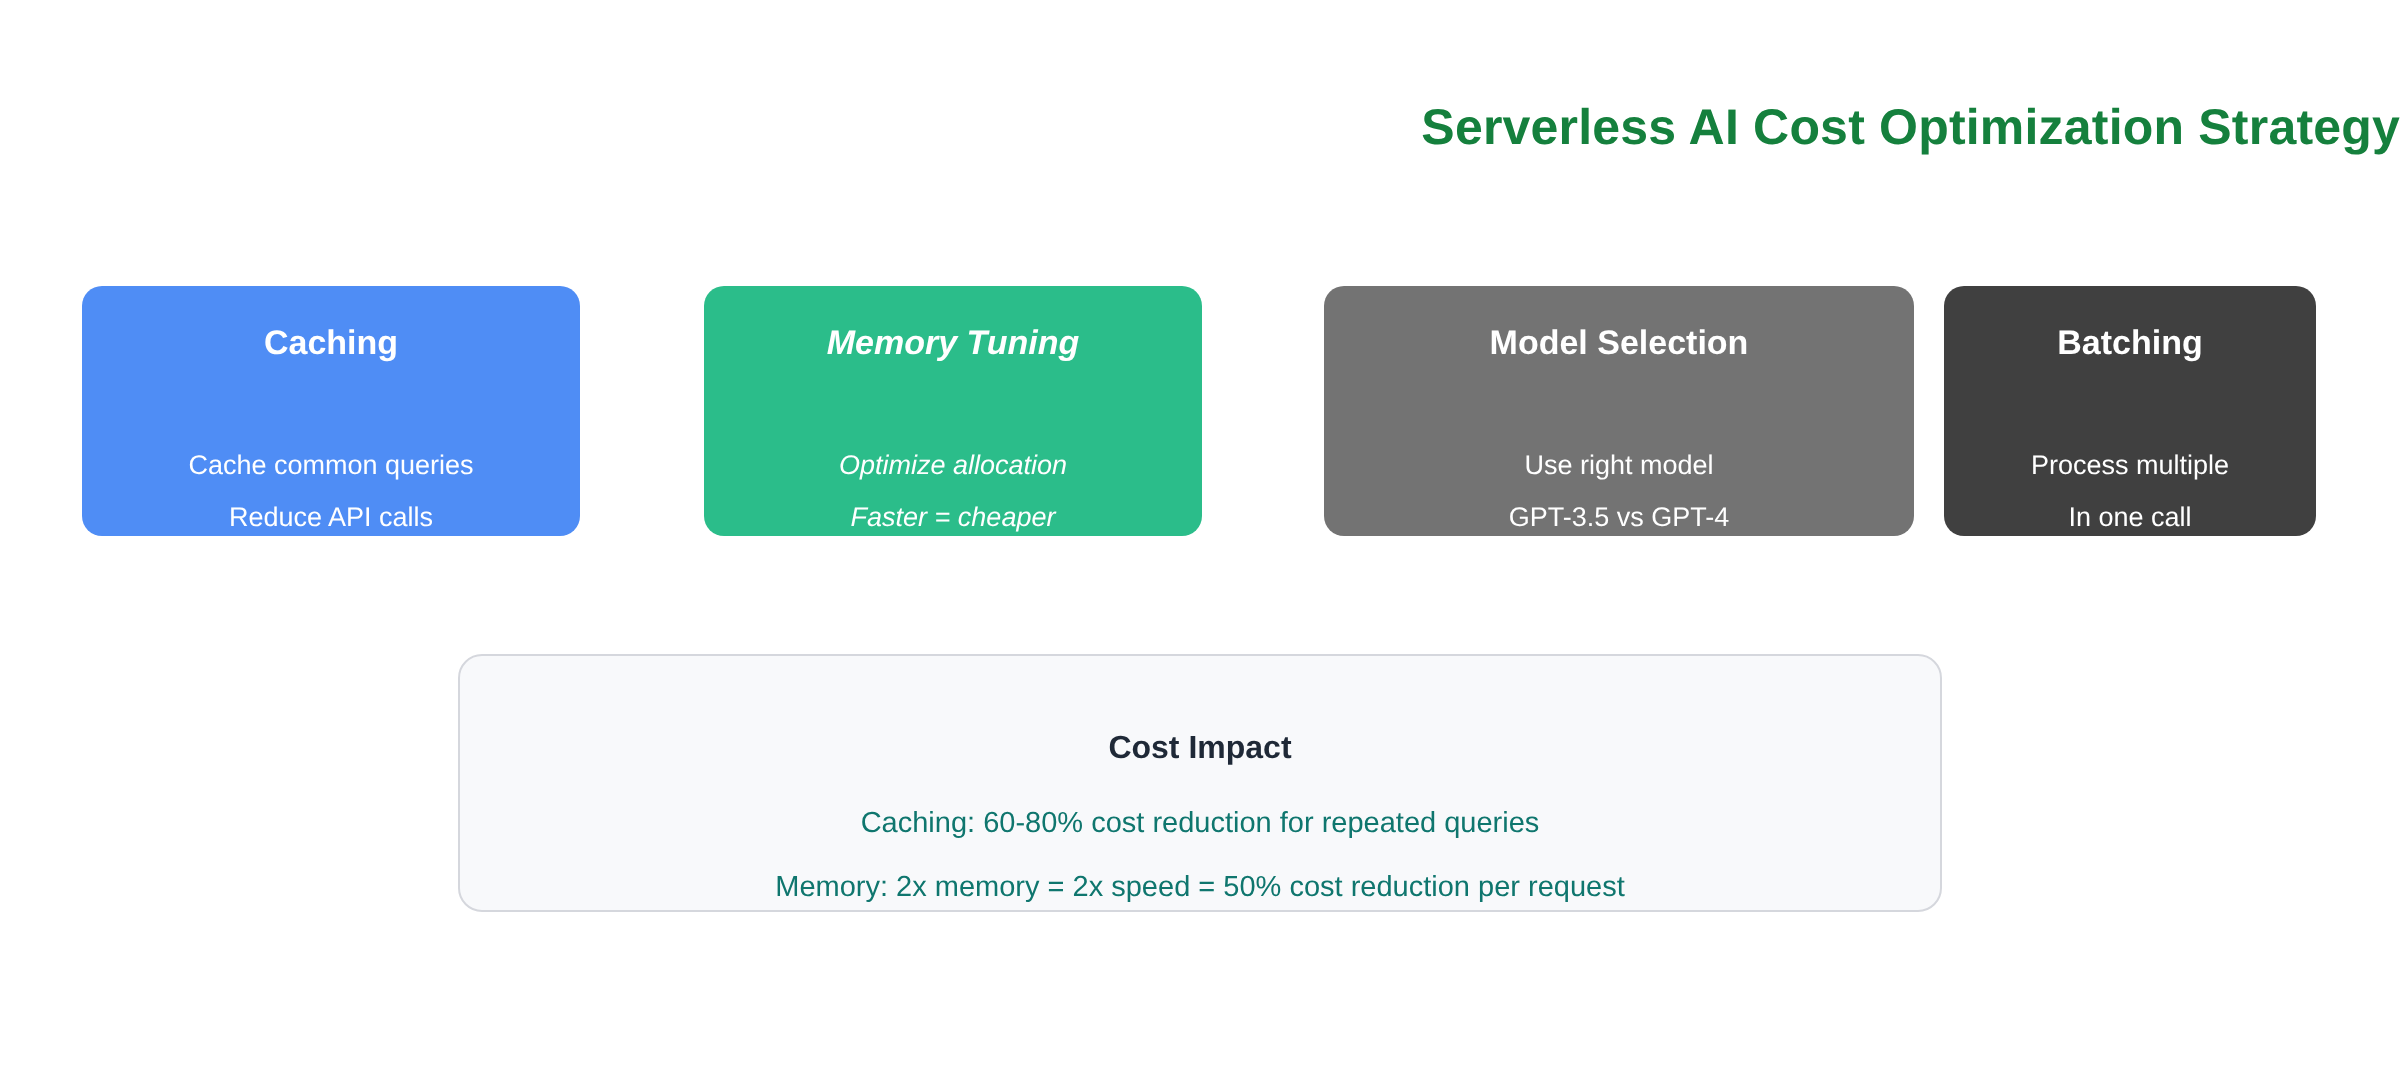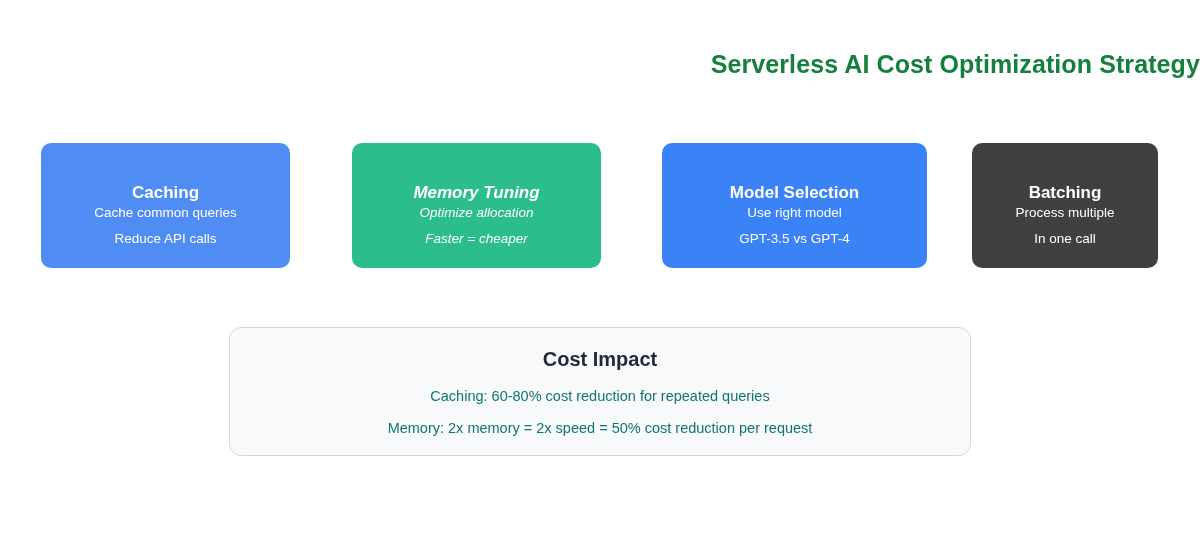--- a/index.html
+++ b/index.html
@@ -40,21 +40,21 @@
   
   .card {
     position: absolute;
     top: 143px;
     height: 125px;
     border-radius: 10px;
     box-sizing: border-box;
     display: flex;
     flex-direction: column;
     align-items: center;
-    justify-content: center;
+    justify-content: space-between;
     padding-top: 18px;
     color: #ffffff;
     overflow: hidden;
   }
   .card-title {
     font-size: 17px;
     font-weight: bold;
     line-height: 22px;
     text-align: center;
     color: #ffffff;
@@ -69,46 +69,47 @@
   .card-line {
     font-size: 13.5px;
     line-height: 18px;
     text-align: center;
     color: #ffffff;
     white-space: nowrap;
   }
 
   .card-0 { left: 41px;  width: 249px; background: #4f8df5; }
   .card-1 { left: 352px; width: 249px; background: #2bbd8a; font-style: italic; }
-  .card-2 { left: 662px; width: 265px; background: #3b82f6; }
+  .card-2 { left: 662px; width: 295px; background: #737373; }
   .card-3 { left: 972px; width: 186px; background: #404040; }
 
   
   .impact-panel {
     position: absolute;
     left: 229px;
     top: 327px;
     width: 742px;
     height: 129px;
     box-sizing: border-box;
     background: #f8f9fb;
     border: 1px solid #d5d7dd;
     border-radius: 12px;
     display: flex;
     flex-direction: column;
     align-items: center;
     padding-top: 20px;
   }
   .impact-title {
-    font-size: 20px;
+    font-size: 16px;
     font-weight: bold;
     color: #1f2937;
     line-height: 22px;
     text-align: center;
     white-space: nowrap;
+    margin-top: 16px;
   }
   .impact-lines {
     margin-top: 17px;
     display: flex;
     flex-direction: column;
     align-items: center;
     gap: 13px;
   }
   .impact-line {
     font-size: 14.5px;

